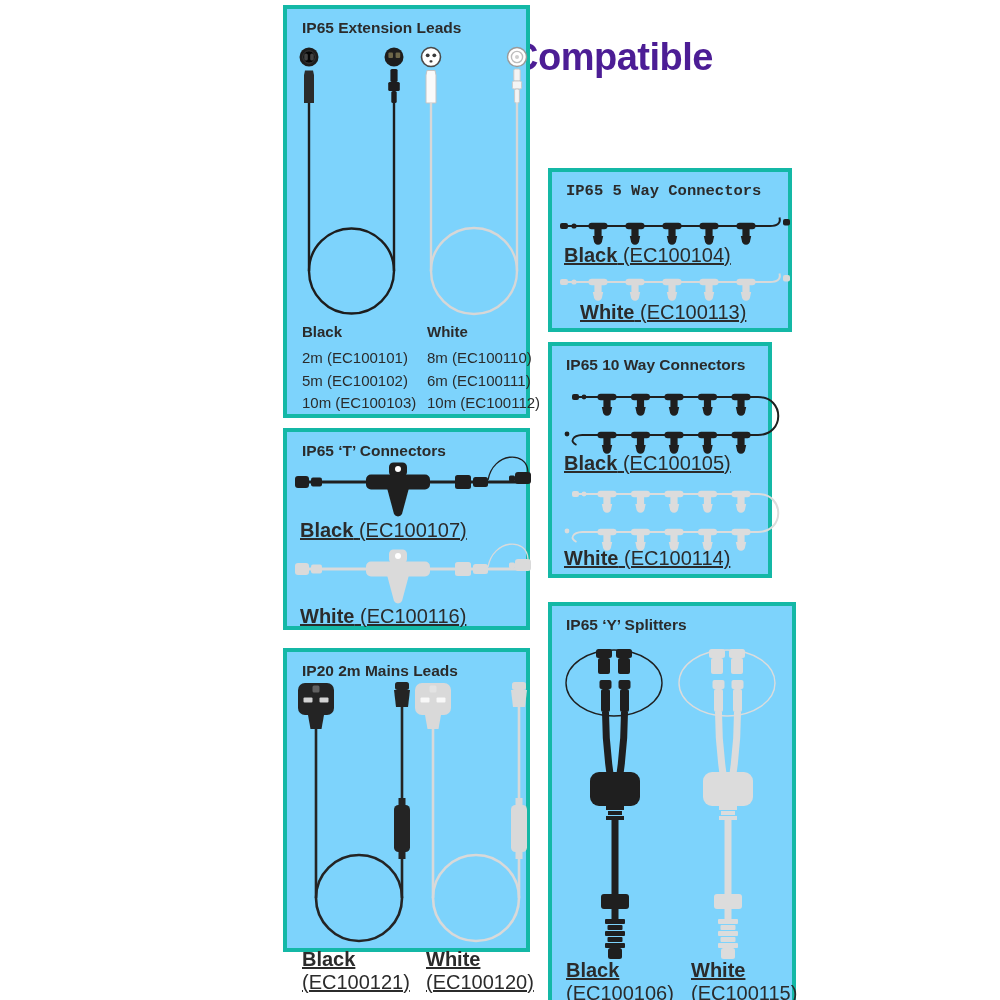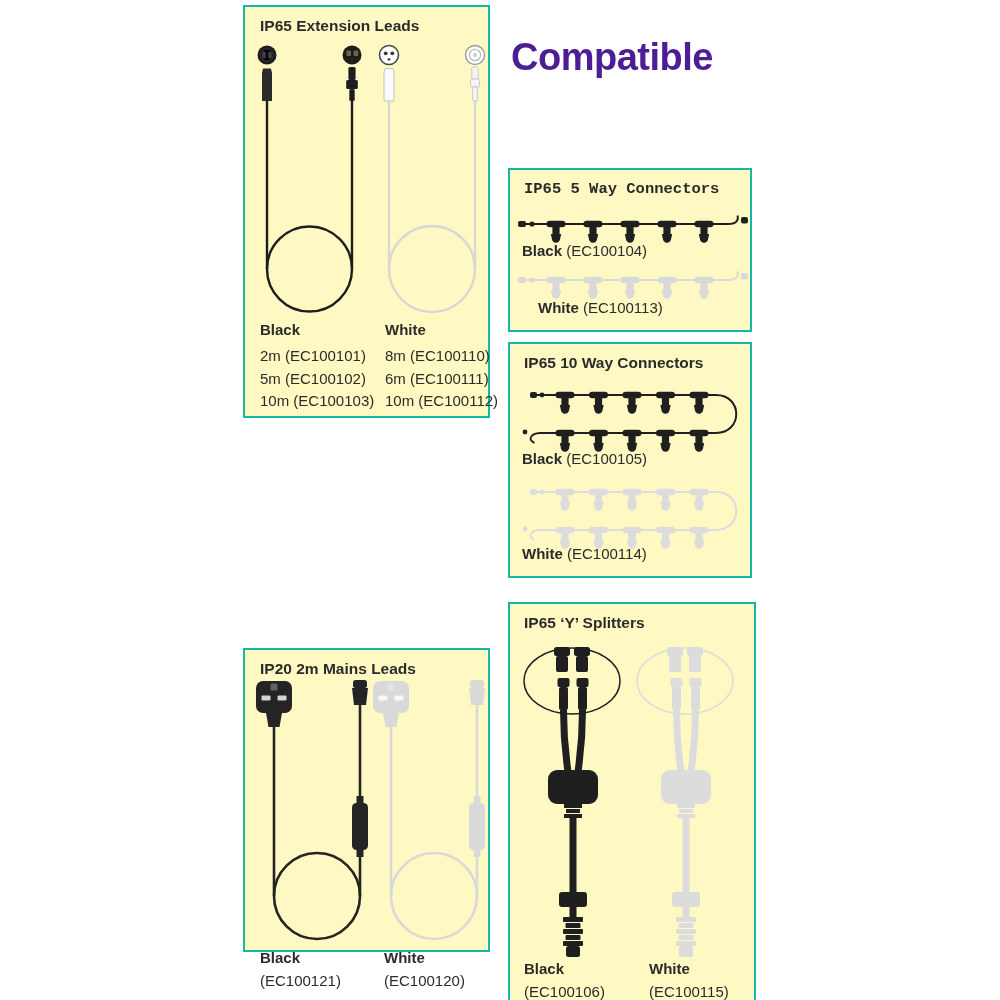--- a/index.html
+++ b/index.html
@@ -1,23 +1,23 @@
 <!DOCTYPE html>
 <html><head>
 <meta charset="utf-8">
 <style>
   html,body{margin:0;padding:0;background:#fff;}
   .page{position:relative;width:1000px;height:1000px;background:#fff;overflow:hidden;
         font-family:"Liberation Sans",sans-serif;color:#2b2b2b;}
   .heading{position:absolute;left:511px;top:33px;margin:0;font-size:38px;font-weight:700;
            line-height:48px;letter-spacing:-0.5px;color:#4c1d95;}
-  .panel{position:absolute;border:2px solid #14b8a6;background:#fef9c3;box-sizing:border-box;}
+  .panel{position:absolute;border:4px solid #14b8a6;background:#7dd3fc;box-sizing:border-box;margin-left:40px;}
   .ptitle{position:absolute;left:15px;top:10px;font-size:15.5px;font-weight:700;color:#2b2b2b;white-space:nowrap;}
   .illus{position:absolute;left:0;top:0;pointer-events:none;}
-  .code{position:absolute;font-size:15px;color:#2b2b2b;white-space:nowrap;}
+  .code{position:absolute;font-size:20px;color:#2b2b2b;white-space:nowrap;text-decoration:underline;}
   .code .nm{font-weight:700;}
   .stack span{display:block;line-height:23px;}
   .col{position:absolute;font-size:15px;}
   .col .nm{font-weight:700;margin-bottom:7px;}
   .col .it{line-height:22.5px;white-space:nowrap;}
 </style>
 </head>
 <body>
 
 <div class="page">
@@ -171,20 +171,29 @@
       <div class="it">10m (EC100103)</div>
     </div>
     <div class="col" style="left:140px;top:314px;">
       <div class="nm">White</div>
       <div class="it">8m (EC100110)</div>
       <div class="it">6m (EC100111)</div>
       <div class="it">10m (EC100112)</div>
     </div>
   </section>
 
+  <section class="panel" style="left:243px;top:428px;width:247px;height:202px;">
+    <div class="ptitle">IP65 ‘T’ Connectors</div>
+    <svg class="illus" width="247" height="202" viewBox="0 0 247 202">
+      <use href="#tcg" style="color:#1f1f1f"></use>
+      <use href="#tcg" y="87" style="color:#dadada"></use>
+    </svg>
+    <div class="code" style="left:13px;top:87px;"><span class="nm">Black</span> <span>(EC100107)</span></div>
+    <div class="code" style="left:13px;top:173px;"><span class="nm">White</span> <span>(EC100116)</span></div>
+  </section>
 
   <section class="panel" style="left:243px;top:648px;width:247px;height:304px;">
     <div class="ptitle">IP20 2m Mains Leads</div>
     <svg class="illus" width="247" height="349" viewBox="0 0 247 349">
       <use href="#mlg" style="color:#242424"></use>
       <use href="#mlg" x="117" style="color:#d9d9d9"></use>
     </svg>
     <div class="code stack" style="left:15px;top:296px;">
         <span class="nm">Black</span>
         <span>(EC100121)</span>
@@ -198,21 +207,21 @@
   <section class="panel" style="left:508px;top:168px;width:244px;height:164px;">
     <div class="ptitle" style="left:14px;font-family:Liberation Mono, monospace;">IP65 5 Way Connectors</div>
     <svg class="illus" width="244" height="164" viewBox="0 0 244 164">
       <use href="#w5g" style="color:#1f1f1f"></use>
       <use href="#w5g" y="56" style="color:#d9d9d9"></use>
     </svg>
     <div class="code" style="left:12px;top:72px;"><span class="nm">Black</span> <span>(EC100104)</span></div>
     <div class="code" style="left:28px;top:129px;"><span class="nm">White</span> <span>(EC100113)</span></div>
   </section>
 
-  <section class="panel" style="left:508px;top:342px;width:244px;height:236px;">
+  <section class="panel" style="left:508px;top:342px;width:224px;height:236px;">
     <div class="ptitle" style="left:14px;">IP65 10 Way Connectors</div>
     <svg class="illus" width="244" height="236" viewBox="0 0 244 236">
       <use href="#w10g" style="color:#1f1f1f"></use>
       <use href="#w10g" y="97" style="color:#dcdcdc"></use>
     </svg>
     <div class="code" style="left:12px;top:106px;"><span class="nm">Black</span> <span>(EC100105)</span></div>
     <div class="code" style="left:12px;top:201px;"><span class="nm">White</span> <span>(EC100114)</span></div>
   </section>
 
   <section class="panel" style="left:508px;top:602px;width:248px;height:404px;">

